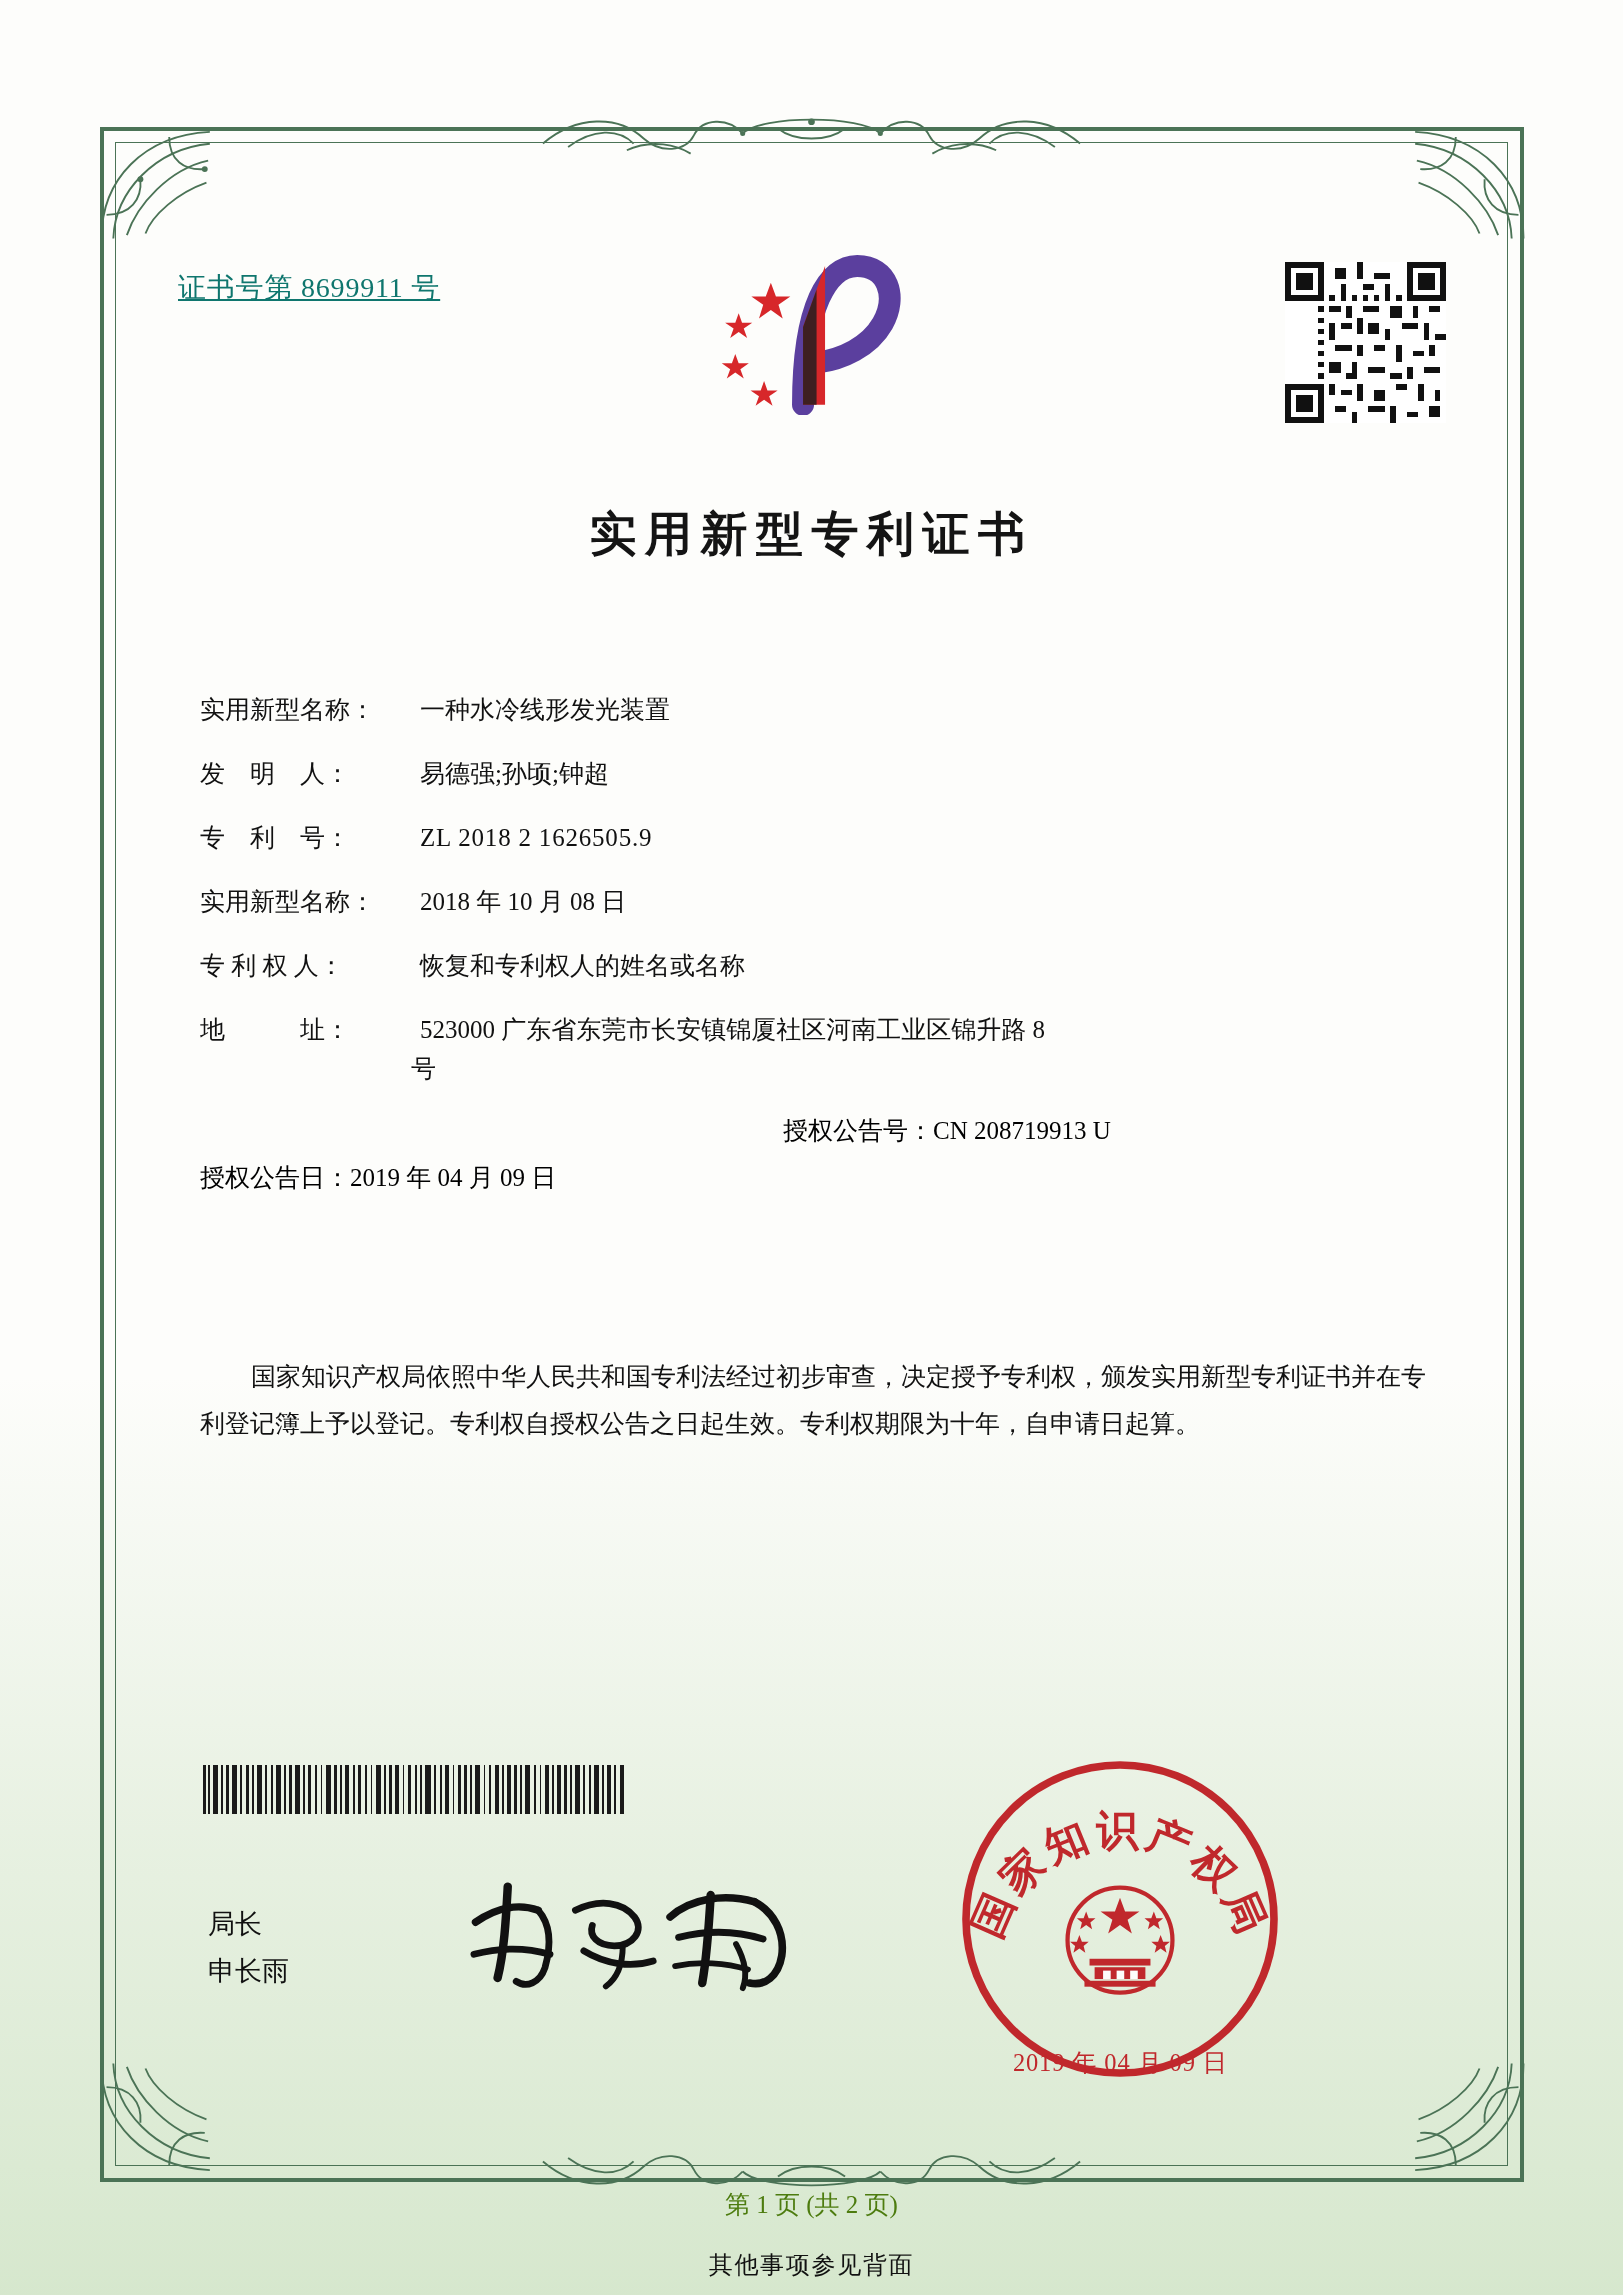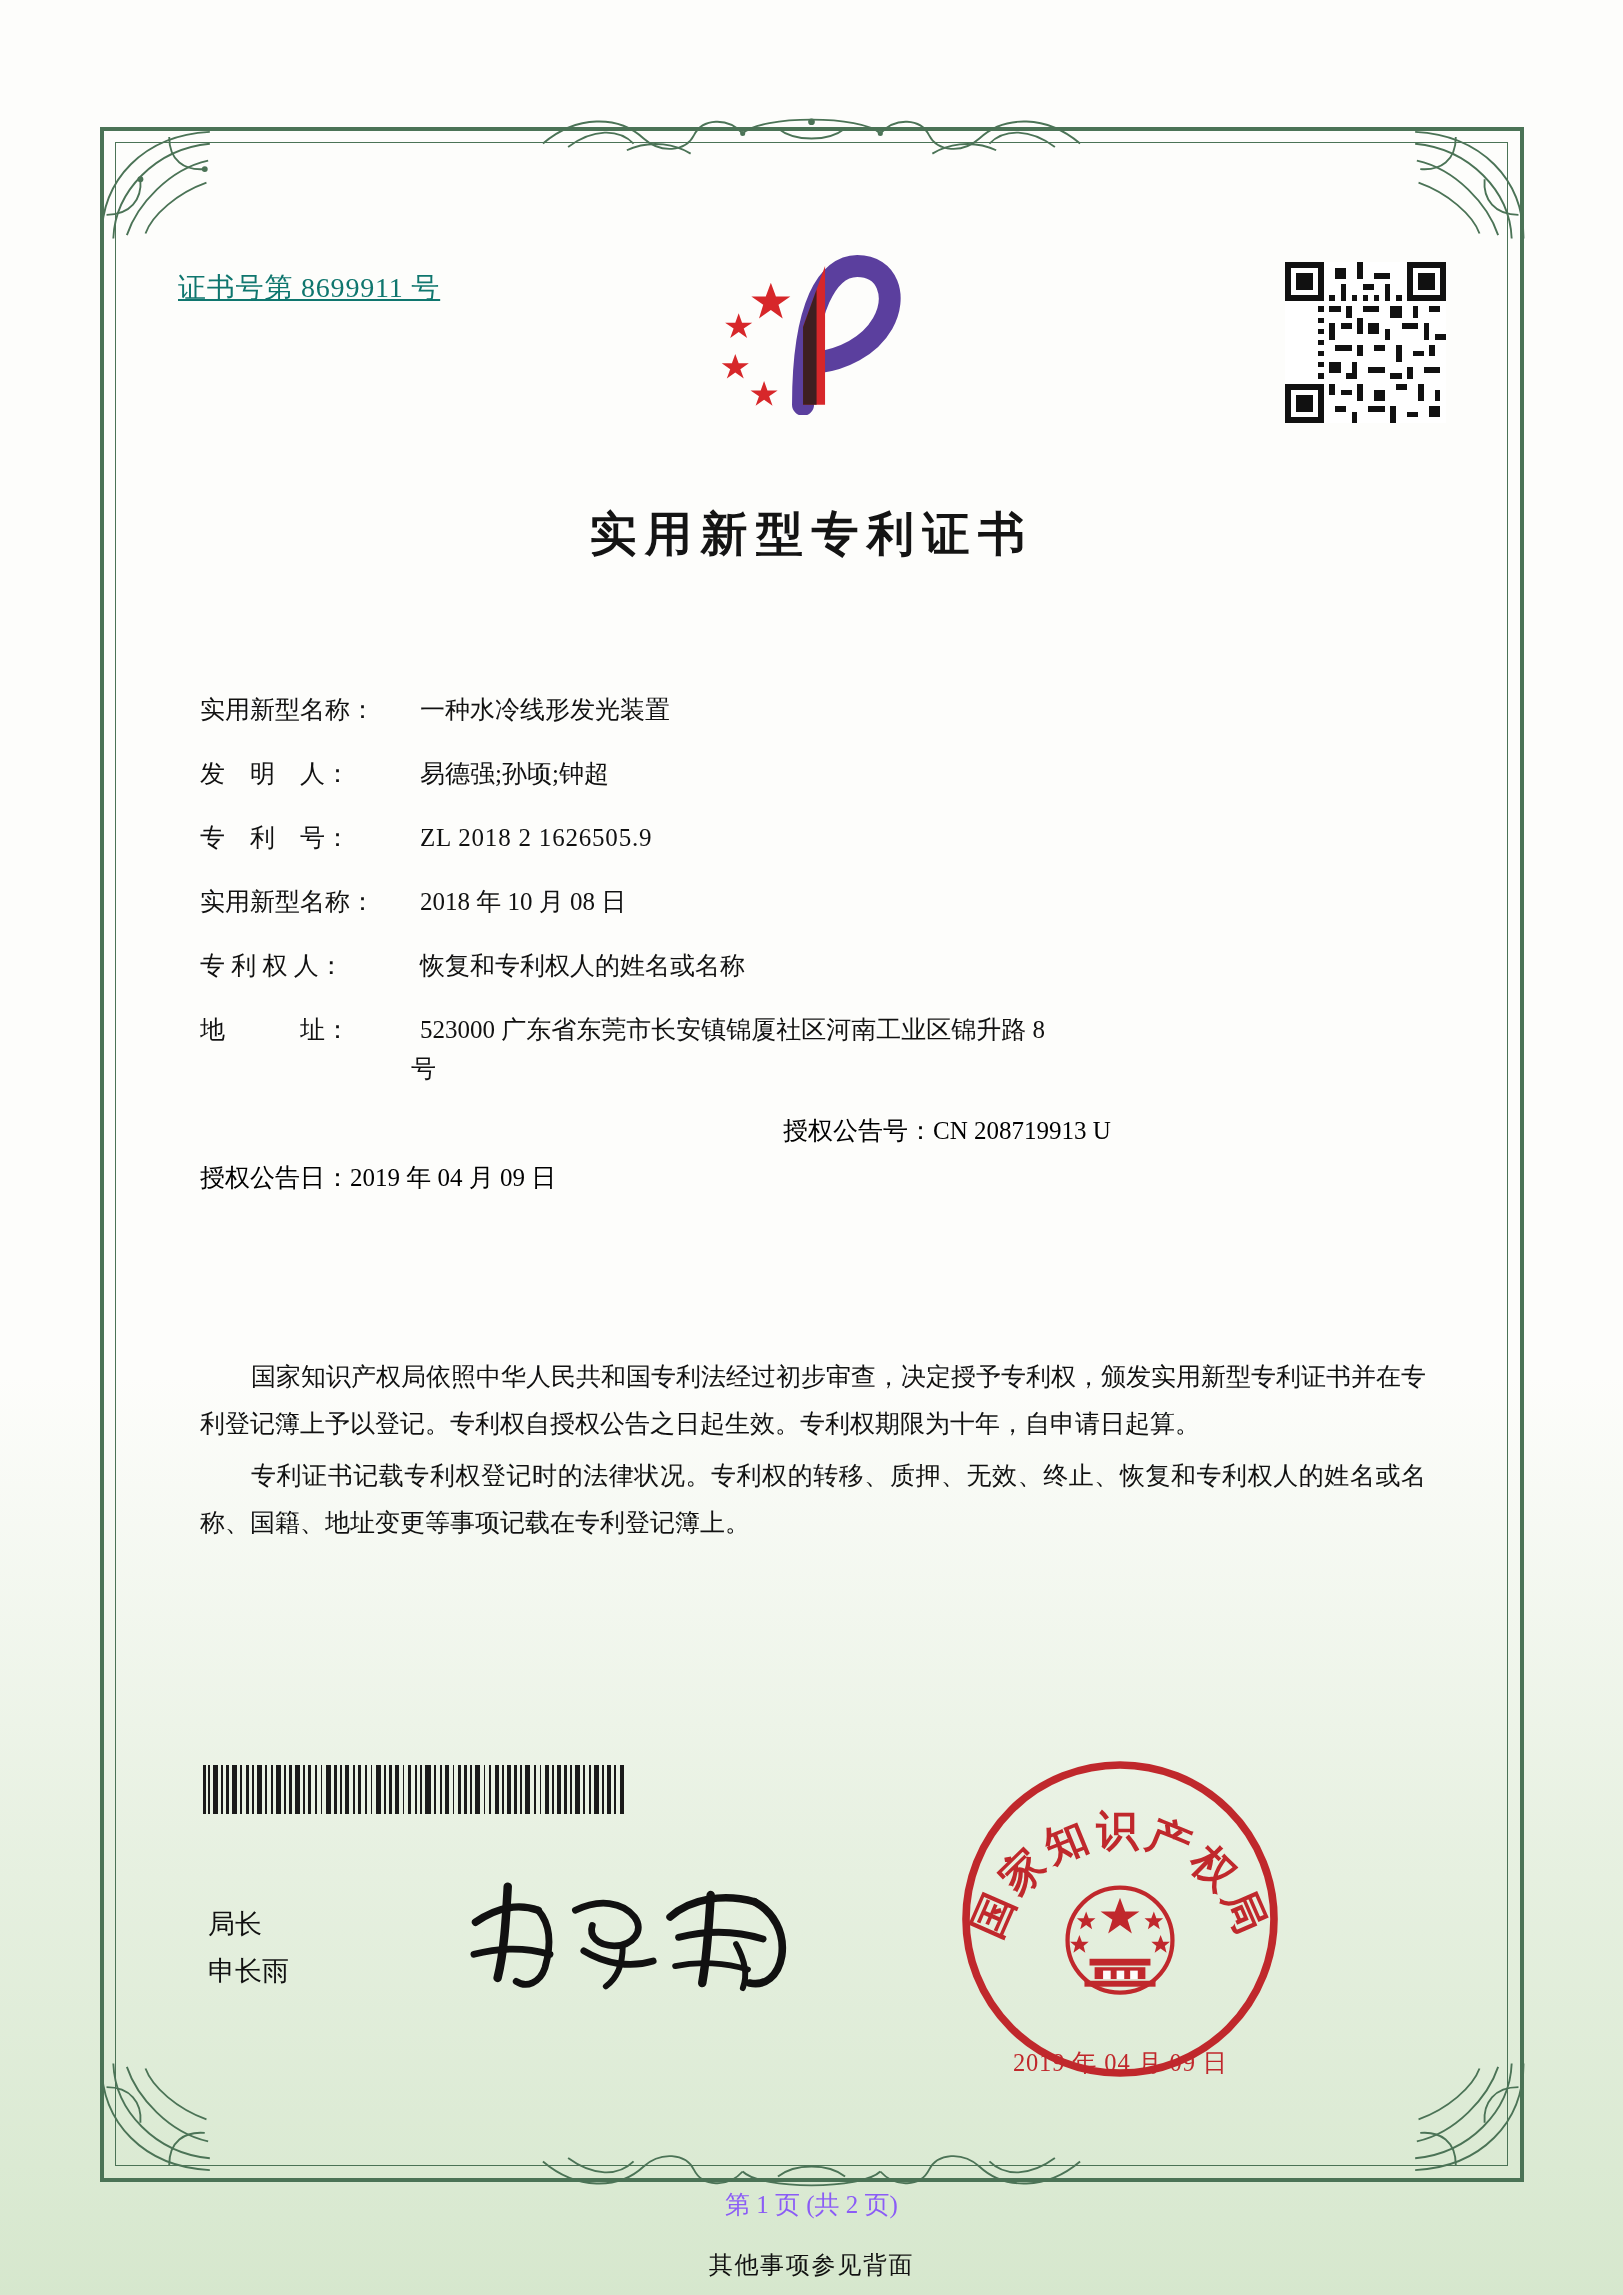--- a/index.html
+++ b/index.html
@@ -230,21 +230,21 @@
   }
 
   
   .page-num {
     position: absolute;
     left: 0;
     top: 2188px;
     width: 1623px;
     text-align: center;
     font-size: 25px;
-    color: #8b5cf6;
+    color: #4d7c0f;
   }
   .back-note {
     position: absolute;
     left: 0;
     top: 2249px;
     width: 1623px;
     text-align: center;
     font-size: 24px;
     color: #111;
     letter-spacing: 1.7px;
@@ -489,21 +489,20 @@
         <span>授权公告日：</span><span>2019 年 04 月 09 日</span>
       </span>
       <span class="pub-right">
         <span>授权公告号：</span><span>CN 208719913 U</span>
       </span>
     </div>
   </div>
 
   <div class="paras">
     <p>国家知识产权局依照中华人民共和国专利法经过初步审查，决定授予专利权，颁发实用新型专利证书并在专利登记簿上予以登记。专利权自授权公告之日起生效。专利权期限为十年，自申请日起算。</p>
-    <p>专利证书记载专利权登记时的法律状况。专利权的转移、质押、无效、终止、恢复和专利权人的姓名或名称、国籍、地址变更等事项记载在专利登记簿上。</p>
   </div>
 
   <div class="barcode">
     <svg width="423" height="49" viewBox="0 0 500 58" shape-rendering="crispEdges">
       <rect width="500" height="58" fill="none"></rect>
       <g fill="#1a1a1a">
         <rect x="0" y="0" width="3" height="58"></rect>
           <rect x="6" y="0" width="2" height="58"></rect>
         <rect x="12" y="0" width="5" height="58"></rect>
           <rect x="21" y="0" width="2" height="58"></rect>

